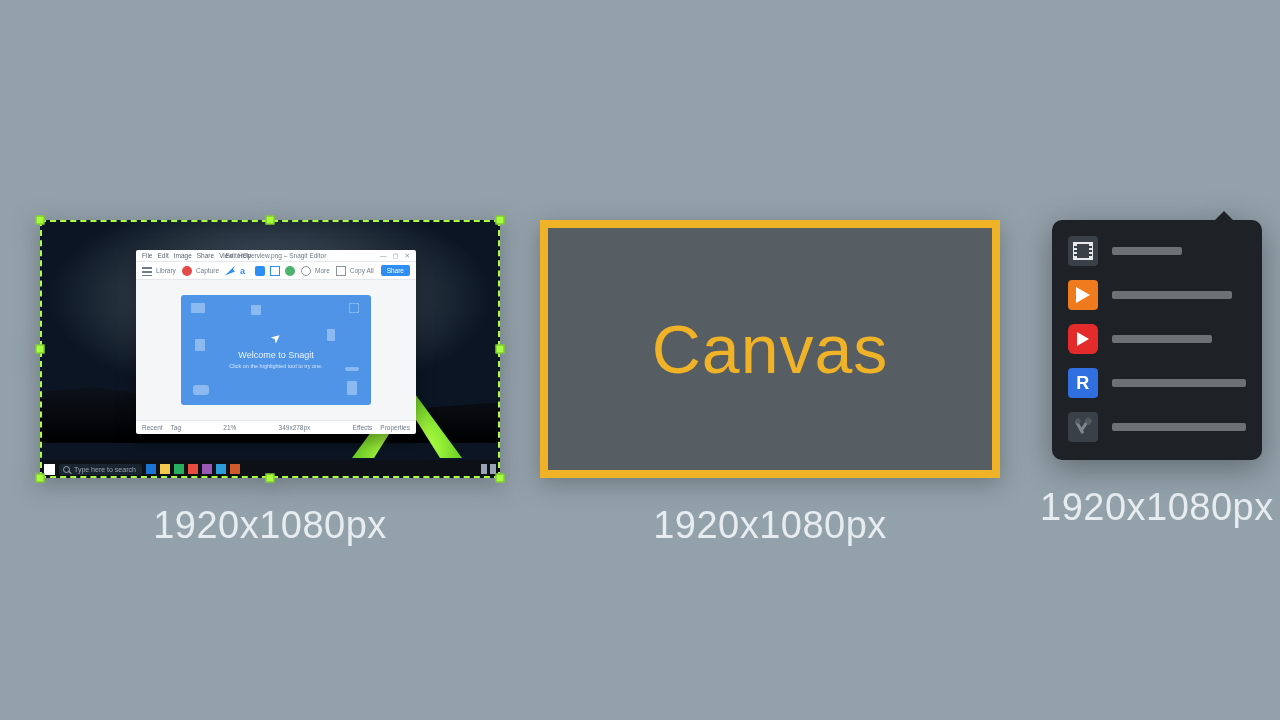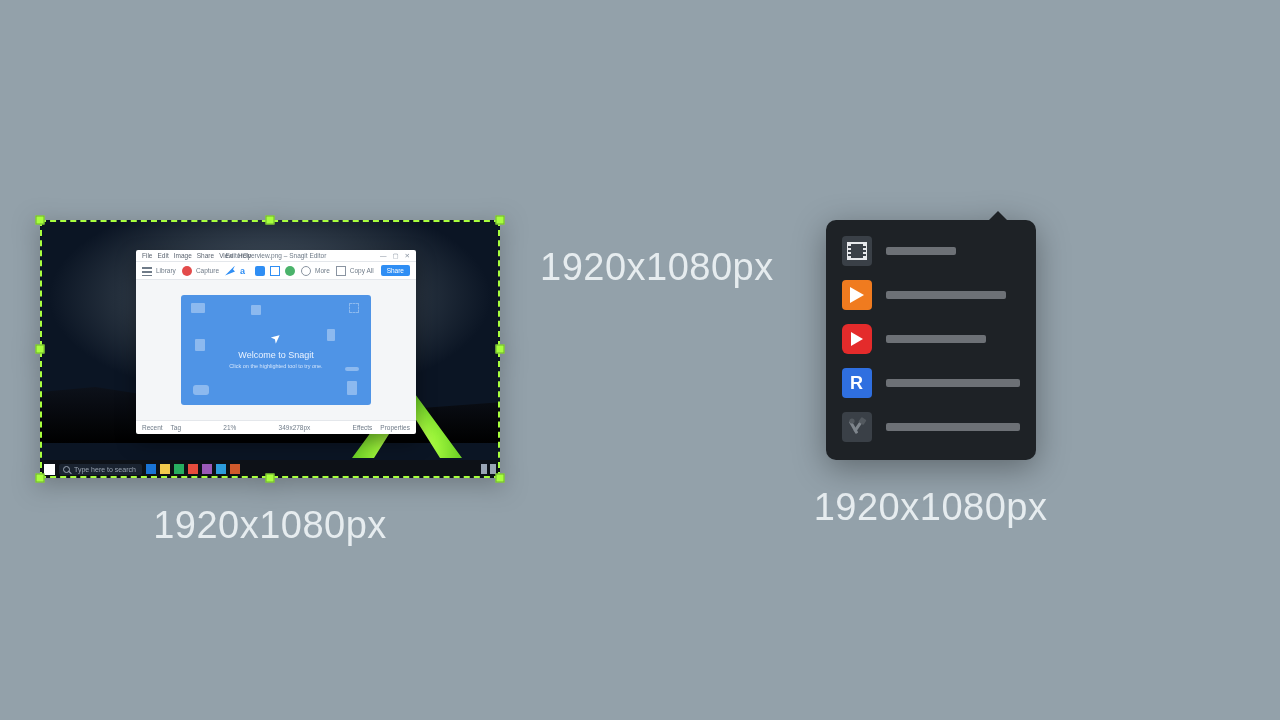--- a/index.html
+++ b/index.html
@@ -297,20 +297,23 @@
       <div class="handle" style="top:50%;left:0;"></div>
       <div class="handle" style="top:50%;left:100%;"></div>
       <div class="handle" style="top:100%;left:0;"></div>
       <div class="handle" style="top:100%;left:50%;"></div>
       <div class="handle" style="top:100%;left:100%;"></div>
     </div>
     <div class="caption">1920x1080px</div>
   </div>
 
   <div class="col">
+    <div class="canvas-block">
+      <span class="label">Canvas</span>
+    </div>
     <div class="caption">1920x1080px</div>
   </div>
 
   <div class="col">
     <div class="menu">
       <div class="item">
         <span class="thumb" style="background:#3a4047;">
           <svg width="20" height="18" viewBox="0 0 20 18">
               <rect x="1" y="1" width="18" height="16" fill="none" stroke="#e7e9ec" stroke-width="2"></rect>
               <rect x="1" y="1" width="3" height="16" fill="#e7e9ec"></rect>

